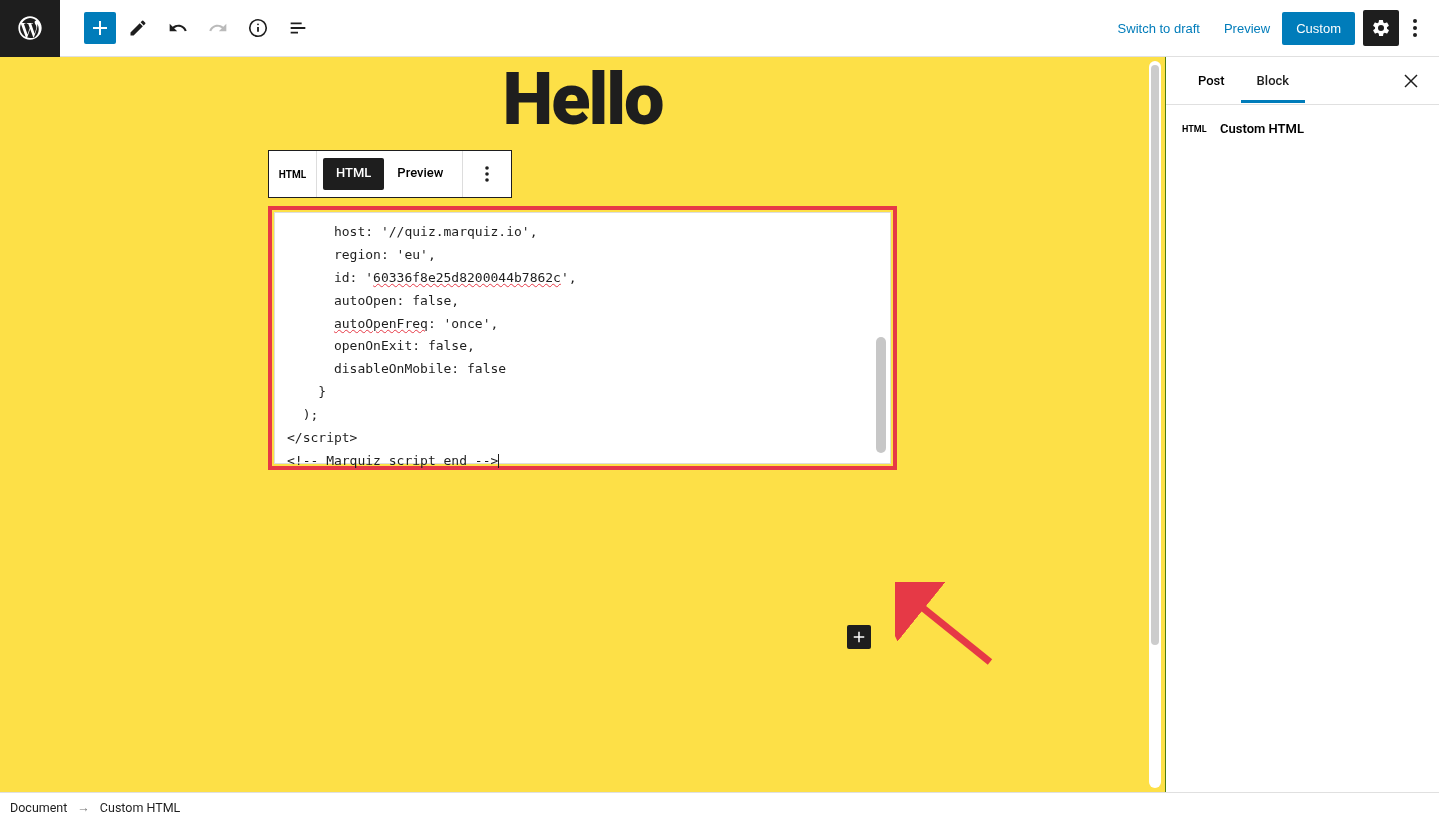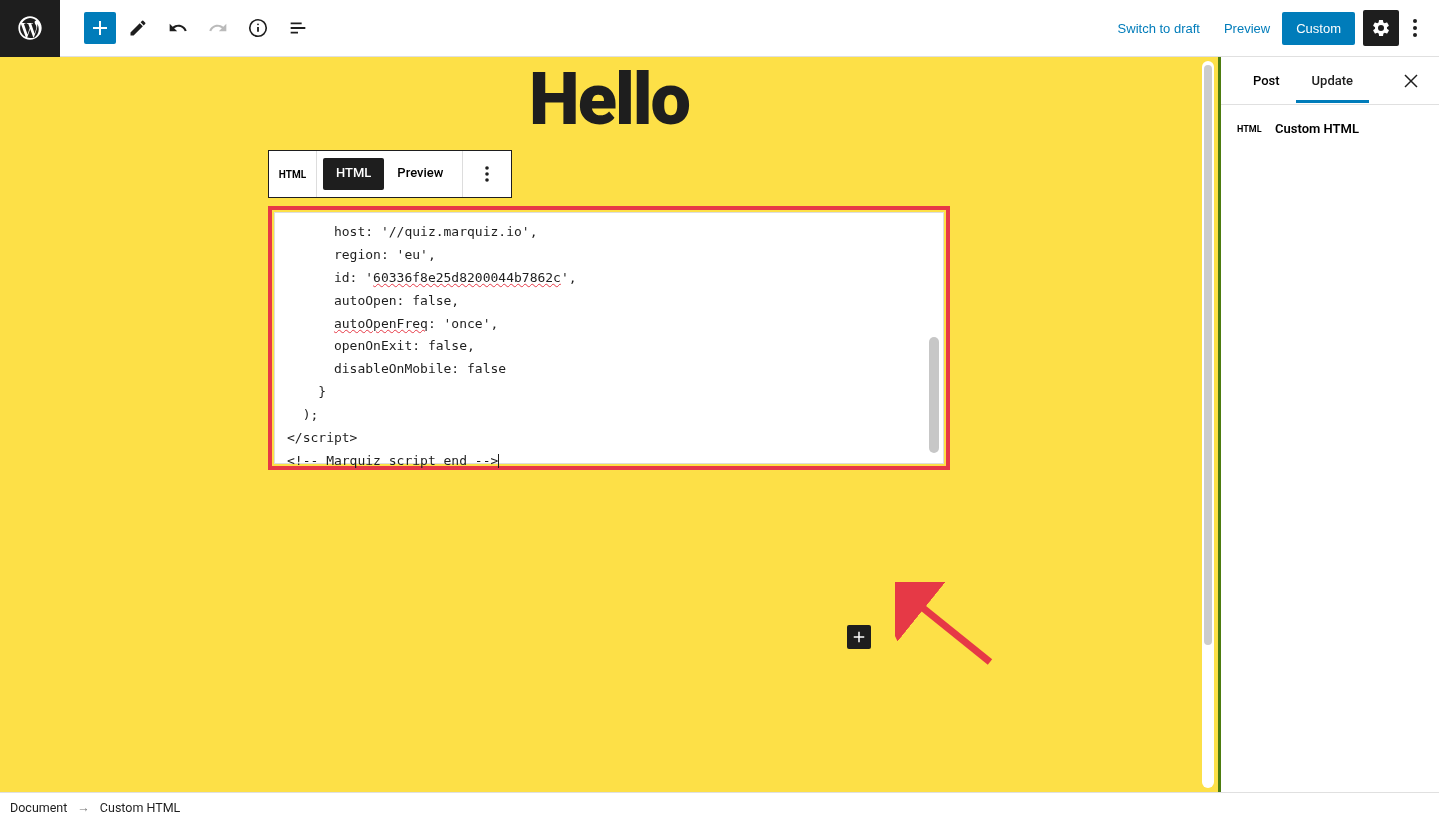--- a/index.html
+++ b/index.html
@@ -45,21 +45,21 @@
 .code-scroll { position: absolute; right: 2px; top: 4px; bottom: 4px; width: 14px; }
 .code-scroll-thumb { position: absolute; left: 2px; right: 2px; bottom: 6px; height: 116px; background: #c7c7c7; border-radius: 5px; }
 
 
 .add-block-inline { position: absolute; left: 847px; top: 568px; width: 24px; height: 24px; background: #1e1e1e; display: flex; align-items: center; justify-content: center; border-radius: 2px; cursor: pointer; }
 
 
 .red-arrow { position: absolute; left: 895px; top: 525px; width: 100px; height: 90px; pointer-events: none; }
 
 
-.sidebar { width: 221px; background: #fff; border-left: 3px solid #4d7c0f; display: flex; flex-direction: column; }
+.sidebar { width: 274px; background: #fff; border-left: 1px solid #4d7c0f; display: flex; flex-direction: column; }
 .sidebar-tabs { display: flex; border-bottom: 1px solid #e0e0e0; align-items: center; height: 48px; padding: 0 16px; }
 .sidebar-tab { padding: 14px 16px 12px 16px; font-size: 13px; cursor: pointer; border-bottom: 3px solid transparent; font-weight: 500; }
 .sidebar-tab.active { border-bottom-color: #007cba; color: #1e1e1e; font-weight: 500; }
 .sidebar-close { margin-left: auto; width: 24px; height: 24px; display: flex; align-items: center; justify-content: center; cursor: pointer; }
 .block-info { padding: 16px; display: flex; gap: 14px; }
 .block-info-icon { font-size: 9px; font-weight: 700; width: 24px; padding-top: 3px; }
 .block-info-text h3 { font-size: 13px; font-weight: 600; margin-bottom: 6px; }
 .block-info-text p { font-size: 12.5px; color: #555; line-height: 1.5; }
 
 
@@ -175,21 +175,21 @@
             <polygon points="0,0 12,6 0,12" fill="#e63946"></polygon>
           </marker>
         </defs>
       <line x1="95" y1="80" x2="18" y2="18" stroke="#e63946" stroke-width="7" marker-end="url(#ah)"></line>
     </svg>
   </div>
 
   <div class="sidebar">
     <div class="sidebar-tabs">
       <div class="sidebar-tab">Post</div>
-      <div class="sidebar-tab active">Update</div>
+      <div class="sidebar-tab active">Block</div>
       <div class="sidebar-close">
         <svg width="14" height="14" viewBox="0 0 14 14" stroke="#1e1e1e" stroke-width="1.5">
             <line x1="1" y1="1" x2="13" y2="13"></line>
             <line x1="13" y1="1" x2="1" y2="13"></line>
           </svg>
       </div>
     </div>
     <div class="block-info">
       <div class="block-info-icon">HTML</div>
       <div class="block-info-text">

